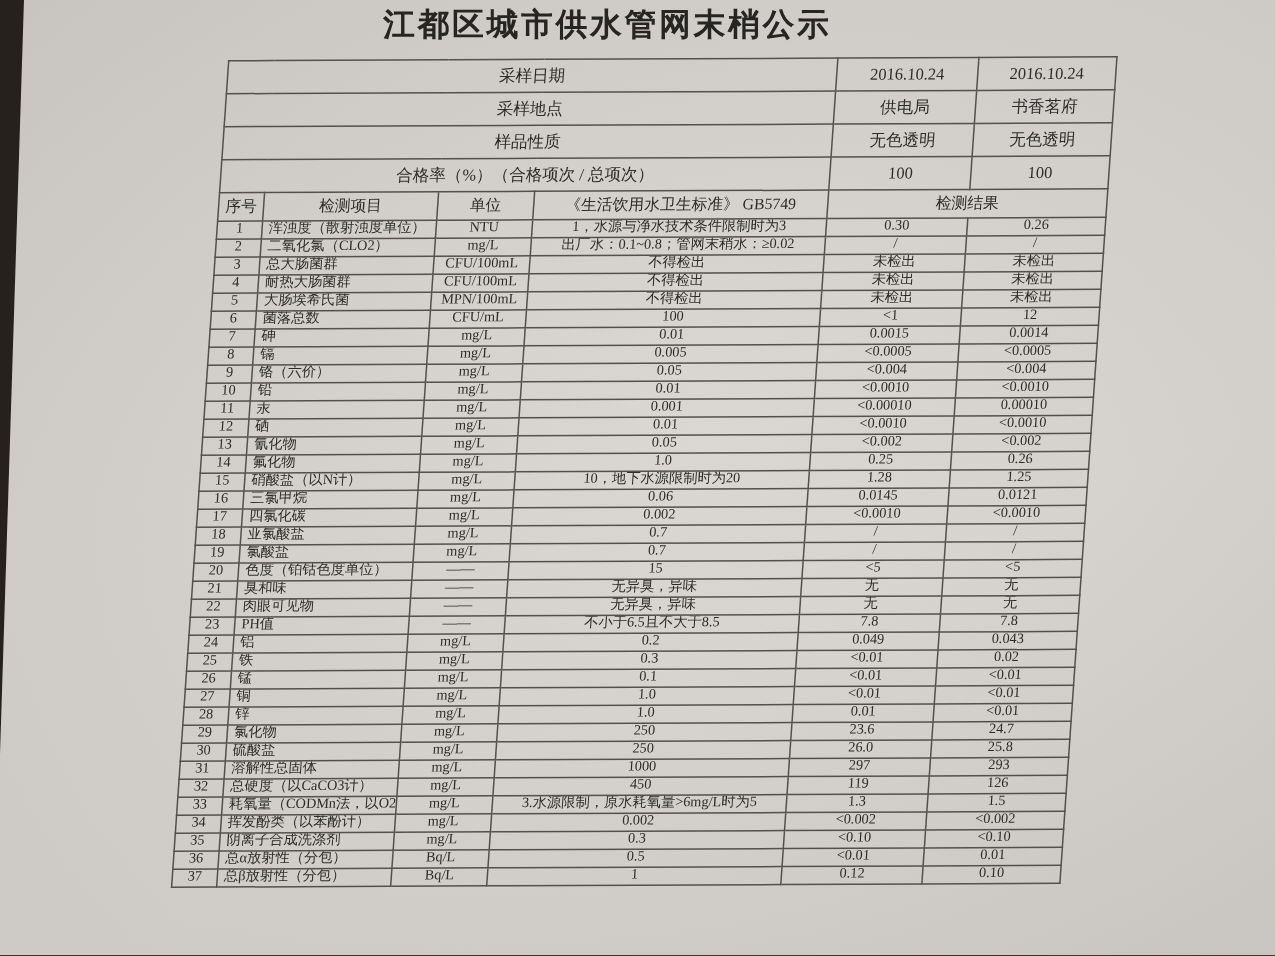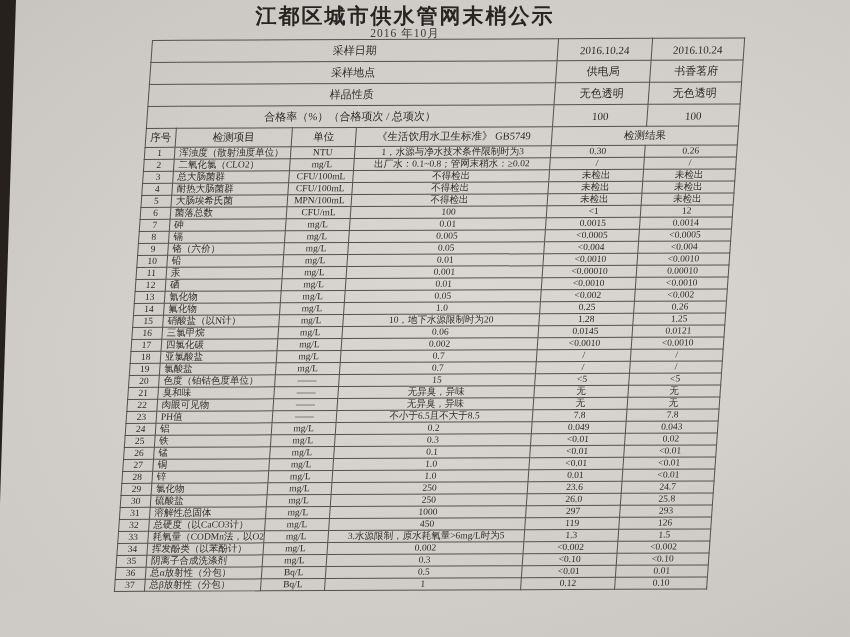--- a/index.html
+++ b/index.html
@@ -57,21 +57,20 @@
   .col-r2{width:92px;}
 </style>
 </head>
 <body>
 
 <div class="paper"></div>
 
 <div class="sheet-content">
 
   <div class="doc-title">江都区城市供水管网末梢公示</div>
-  <div class="doc-subtitle">2016 年10月</div>
 
   <div class="table-wrap">
     <table>
       <colgroup>
         <col class="col-no">
           <col class="col-item">
           <col class="col-unit">
         <col class="col-std">
           <col class="col-r1">
           <col class="col-r2">

